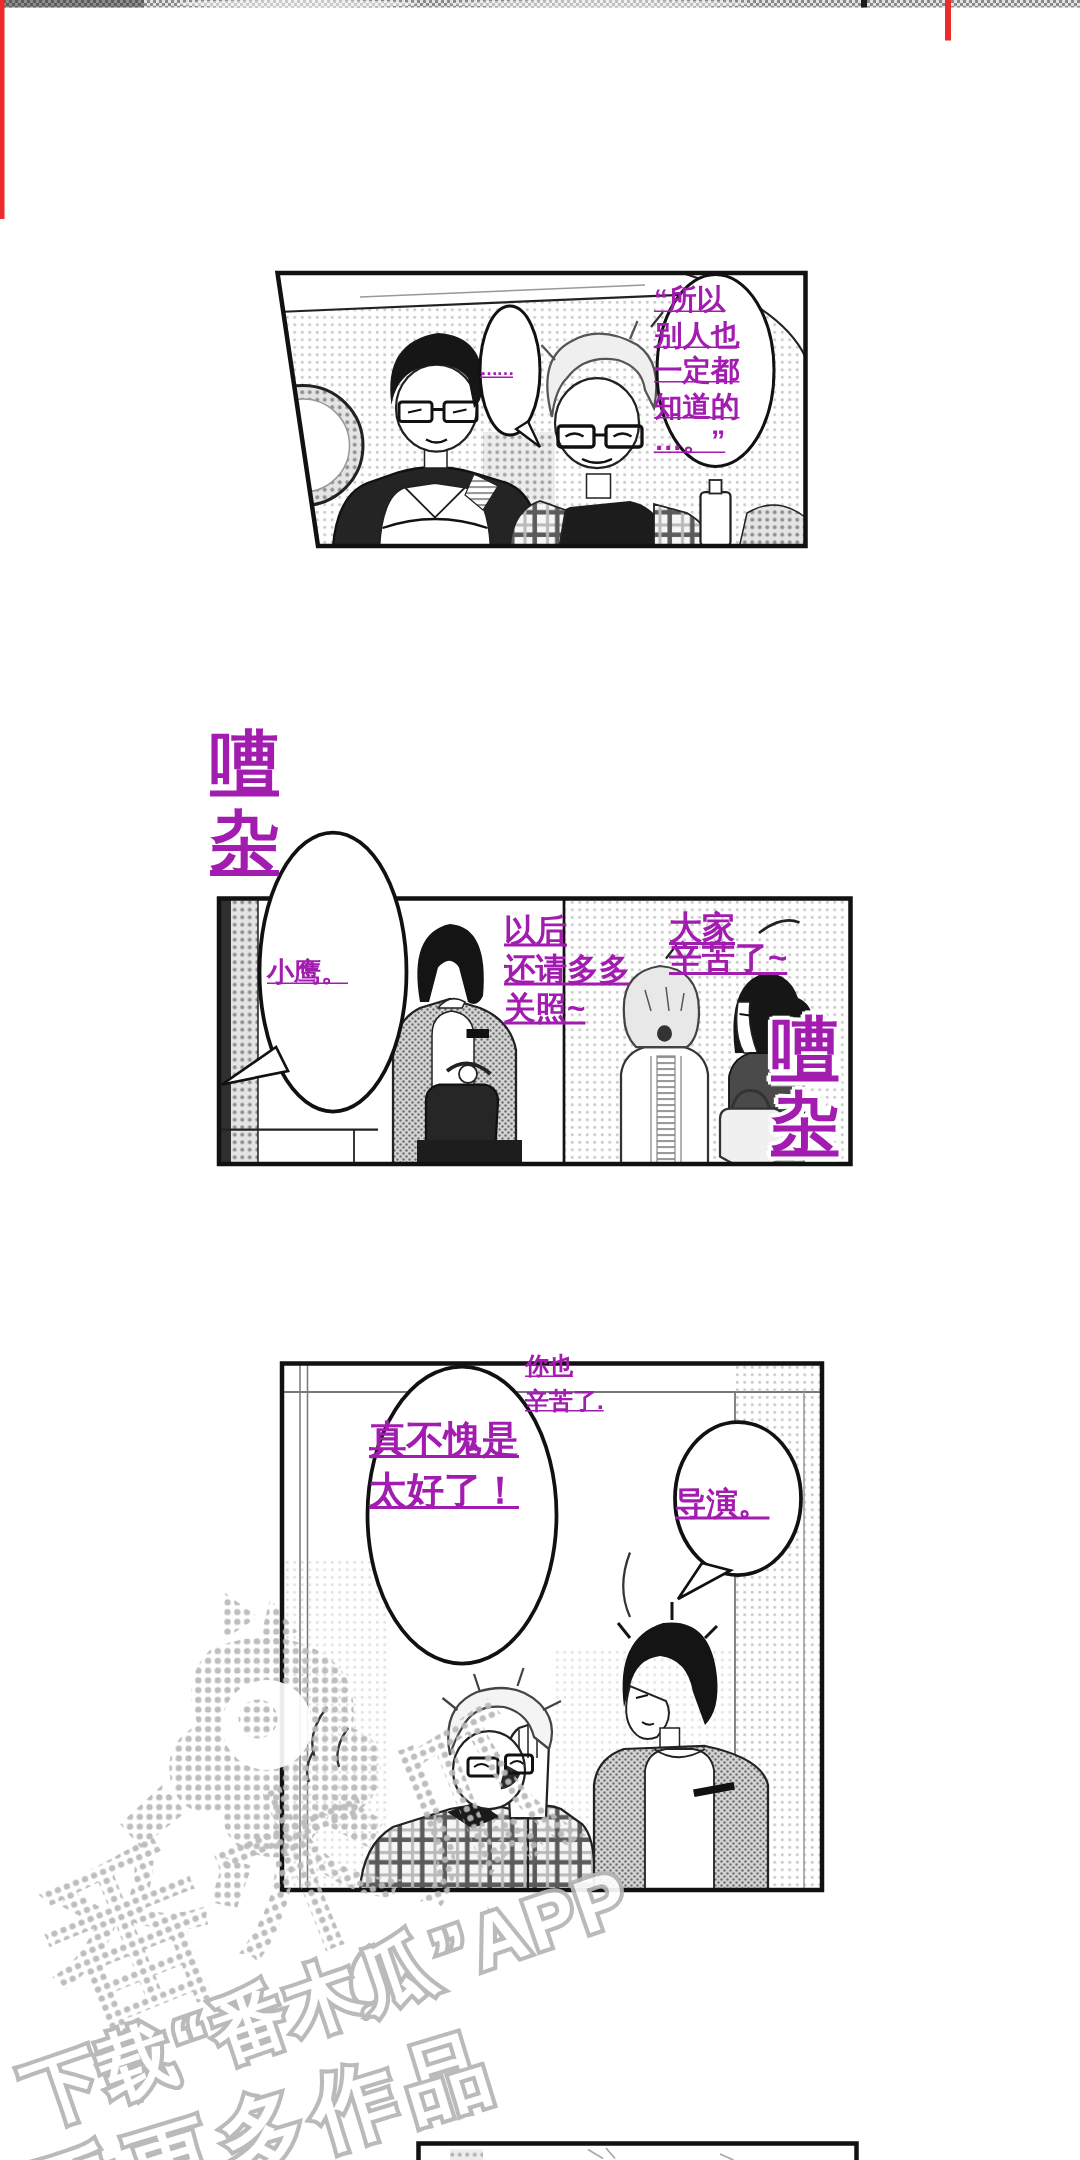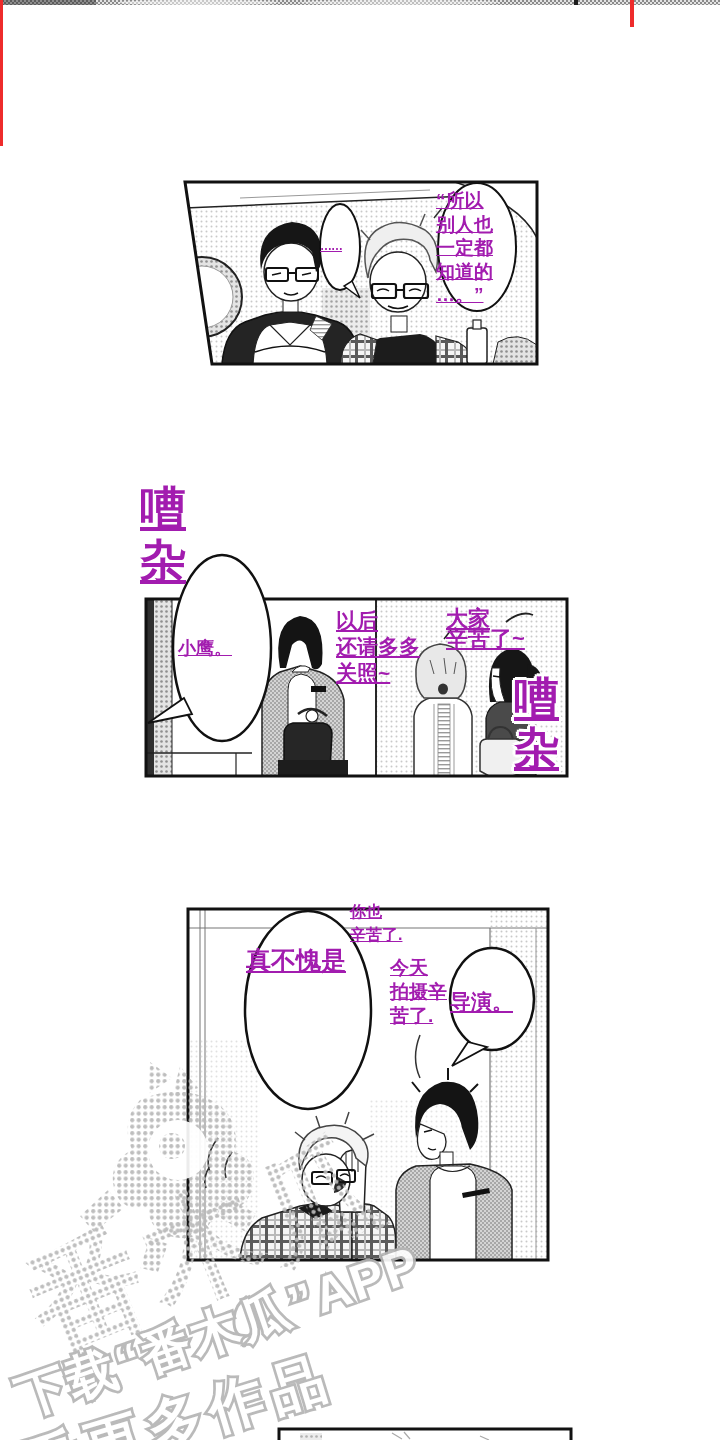--- a/index.html
+++ b/index.html
@@ -302,28 +302,24 @@
     <div>辛苦了~</div>
   </div>
 
   <div class="t" id="p2-sfx">
     <div>嘈</div>
     <div>杂</div>
   </div>
 
   <div class="t" id="p3-praise">
     <div>真不愧是</div>
+    <div>太好了！</div>
   </div>
 
   <div class="t" id="p3-reply">
     <div>你也</div>
     <div>辛苦了.</div>
   </div>
 
-  <div class="t" id="p3-thanks">
-    <div>今天</div>
-    <div>拍摄辛</div>
-    <div>苦了.</div>
-  </div>
 
   <div class="t" id="p3-director">导演。</div>
 
 </div>
 
 </body></html>

